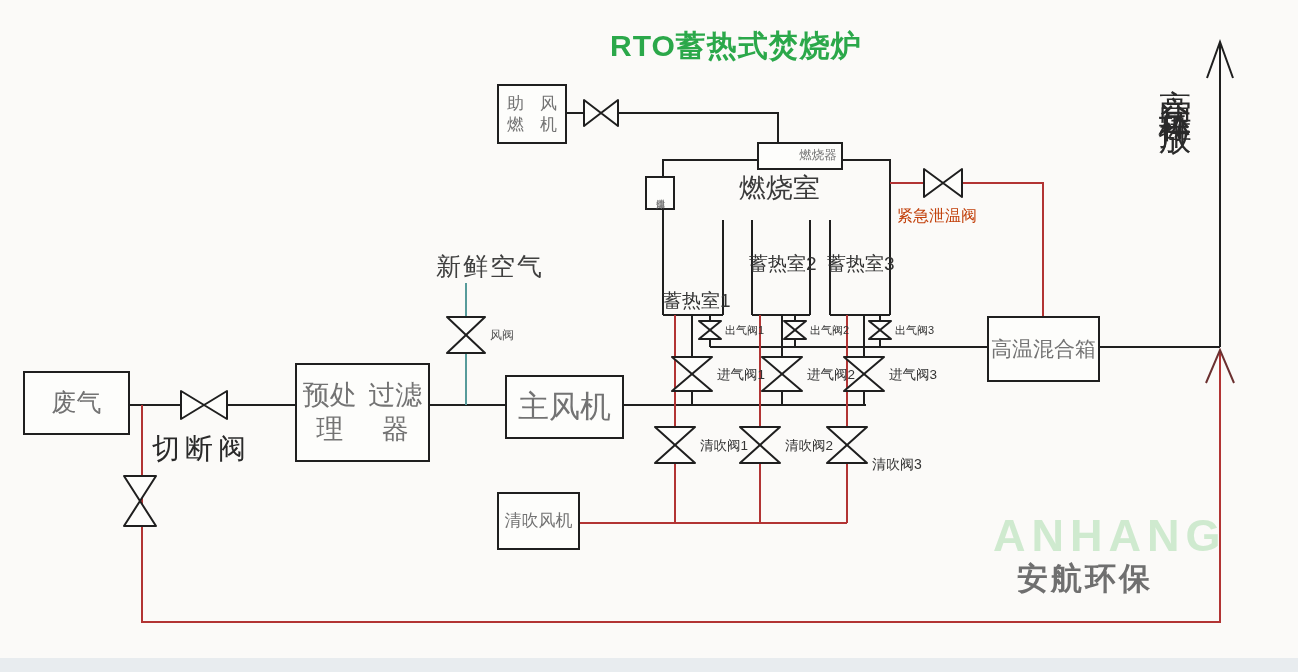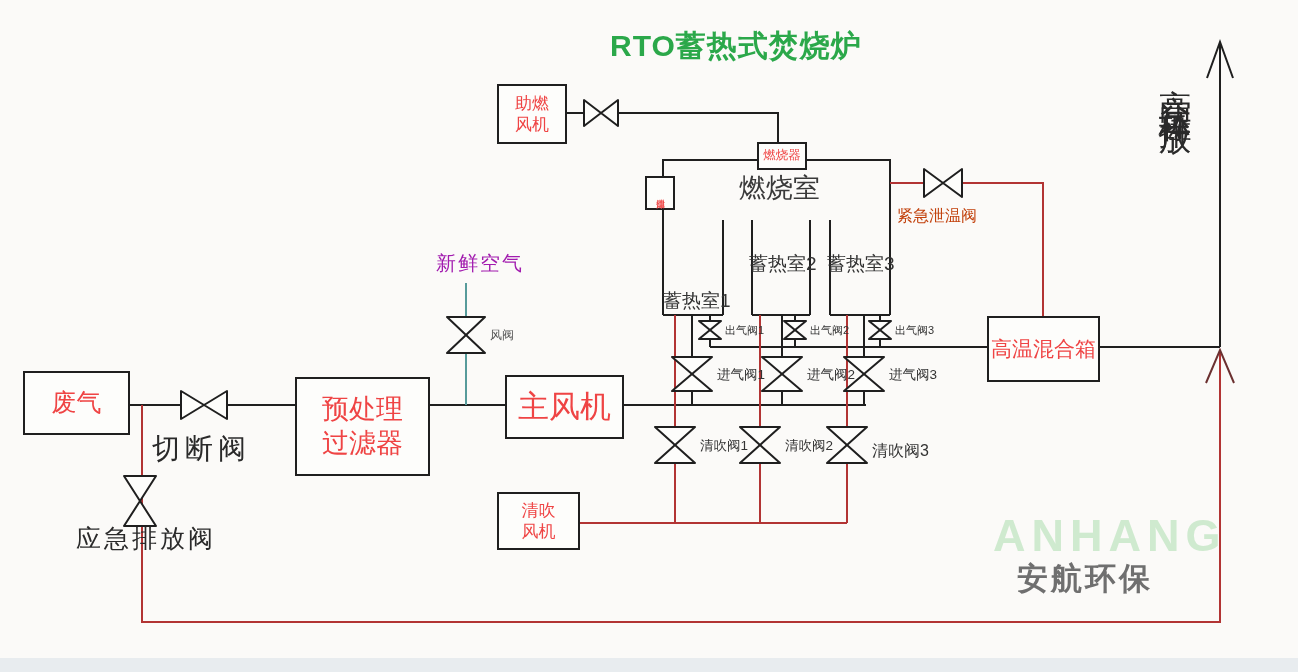--- a/index.html
+++ b/index.html
@@ -1,21 +1,21 @@
 <!DOCTYPE html>
 <html><head>
 <meta charset="utf-8">
 <style>
   html,body{margin:0;padding:0;}
   body{font-family:"Liberation Sans","DejaVu Sans",sans-serif;background:#eee;}
   #stage{position:relative;width:1298px;height:672px;background:#fbfaf8;overflow:hidden;}
   #pipes{position:absolute;left:0;top:0;z-index:1;}
   .box{position:absolute;z-index:2;border:2px solid #1f1f1f;background:#fdfdfb;
-       display:flex;flex-direction:column;align-items:center;justify-content:center;
-       text-align:center;color:#ef4444;line-height:1.25;}
+       display:flex;flex-direction:row;align-items:center;justify-content:center;
+       text-align:center;color:#737373;line-height:1.25;}
   .lbl{position:absolute;z-index:2;color:#333;white-space:nowrap;}
   .vert{writing-mode:vertical-rl;text-orientation:upright;}
   .strip{position:absolute;left:0;top:658px;width:1298px;height:14px;background:#e8ecef;z-index:0;}
 </style>
 </head>
 <body>
 
 <div id="stage">
   <div class="strip"></div>
 
@@ -126,60 +126,59 @@
 
   <div class="lbl" style="left:610px;top:26px;font-size:30px;font-weight:bold;color:#2ba84a;letter-spacing:1px;">RTO蓄热式焚烧炉</div>
   <div class="lbl" style="left:1017px;top:558px;font-size:31px;font-weight:bold;color:#6f6f6f;letter-spacing:3px;z-index:1;">安航环保</div>
   <div class="lbl" style="left:993px;top:510px;font-size:45px;font-weight:bold;color:#cfeacf;letter-spacing:6px;z-index:1;">ANHANG</div>
 
   <div class="lbl vert" style="left:1152px;top:62px;font-size:33px;color:#2a2a2a;letter-spacing:7px;">高空达标排放</div>
 
   <div class="box" style="left:23px;top:371px;width:103px;height:60px;font-size:25px;">
     <span>废气</span>
   </div>
-  <div class="box" style="left:295px;top:377px;width:131px;height:95px;font-size:27px;">
+  <div class="box" style="left:295px;top:363px;width:131px;height:95px;font-size:27px;">
     <span>预处理</span>
     <span>过滤器</span>
   </div>
   <div class="box" style="left:505px;top:375px;width:115px;height:60px;font-size:31px;">
     <span>主风机</span>
   </div>
   <div class="box" style="left:497px;top:84px;width:66px;height:56px;font-size:17px;">
     <span>助燃</span>
     <span>风机</span>
   </div>
   <div class="box" style="left:497px;top:492px;width:79px;height:54px;font-size:17px;">
     <span>清吹</span>
     <span>风机</span>
   </div>
   <div class="box" style="left:987px;top:316px;width:109px;height:62px;font-size:21px;">
     <span>高温混合箱</span>
   </div>
-  <div class="box" style="left:757px;top:142px;width:46px;height:24px;font-size:12.5px;">
+  <div class="box" style="left:757px;top:142px;width:46px;height:24px;font-size:12.5px;padding-left:36px;">
     <span>燃烧器</span>
   </div>
   <div class="box vert" style="left:645px;top:176px;width:26px;height:30px;font-size:9px;letter-spacing:1px;">
     <span>泄爆口</span>
   </div>
 
   <div class="lbl" style="left:739px;top:170px;font-size:27px;color:#3a3a3a;">燃烧室</div>
   <div class="lbl" style="left:663px;top:251px;font-size:19px;margin-top:37px;">蓄热室1</div>
   <div class="lbl" style="left:749px;top:251px;font-size:19px;">蓄热室2</div>
   <div class="lbl" style="left:827px;top:251px;font-size:19px;">蓄热室3</div>
 
   <div class="lbl" style="left:152px;top:430px;font-size:28px;letter-spacing:5px;color:#2a2a2a;">切断阀</div>
-  <div class="lbl" style="left:76px;top:522px;font-size:25px;letter-spacing:3px;color:#2a2a2a;">应急排放阀</div>
   <div class="lbl" style="left:490px;top:327px;font-size:12px;color:#555;">风阀</div>
   <div class="lbl" style="left:897px;top:206px;font-size:16px;color:#c2410c;">紧急泄温阀</div>
-  <div class="lbl" style="left:436px;top:250px;font-size:20px;color:#a21caf;letter-spacing:2px;">新鲜空气</div>
+  <div class="lbl" style="left:436px;top:250px;font-size:25px;color:#404040;letter-spacing:2px;">新鲜空气</div>
 
   <div class="lbl" style="left:725px;top:323px;font-size:11px;">出气阀1</div>
   <div class="lbl" style="left:810px;top:323px;font-size:11px;">出气阀2</div>
   <div class="lbl" style="left:895px;top:323px;font-size:11px;">出气阀3</div>
 
   <div class="lbl" style="left:717px;top:366px;font-size:13.5px;">进气阀1</div>
   <div class="lbl" style="left:807px;top:366px;font-size:13.5px;">进气阀2</div>
   <div class="lbl" style="left:889px;top:366px;font-size:13.5px;">进气阀3</div>
 
   <div class="lbl" style="left:700px;top:437px;font-size:13.5px;">清吹阀1</div>
   <div class="lbl" style="left:785px;top:437px;font-size:13.5px;">清吹阀2</div>
-  <div class="lbl" style="left:872px;top:441px;font-size:16px;text-align:right;">清吹阀3</div>
+  <div class="lbl" style="left:872px;top:456px;font-size:14px;text-align:right;">清吹阀3</div>
 </div>
 
 </body></html>

